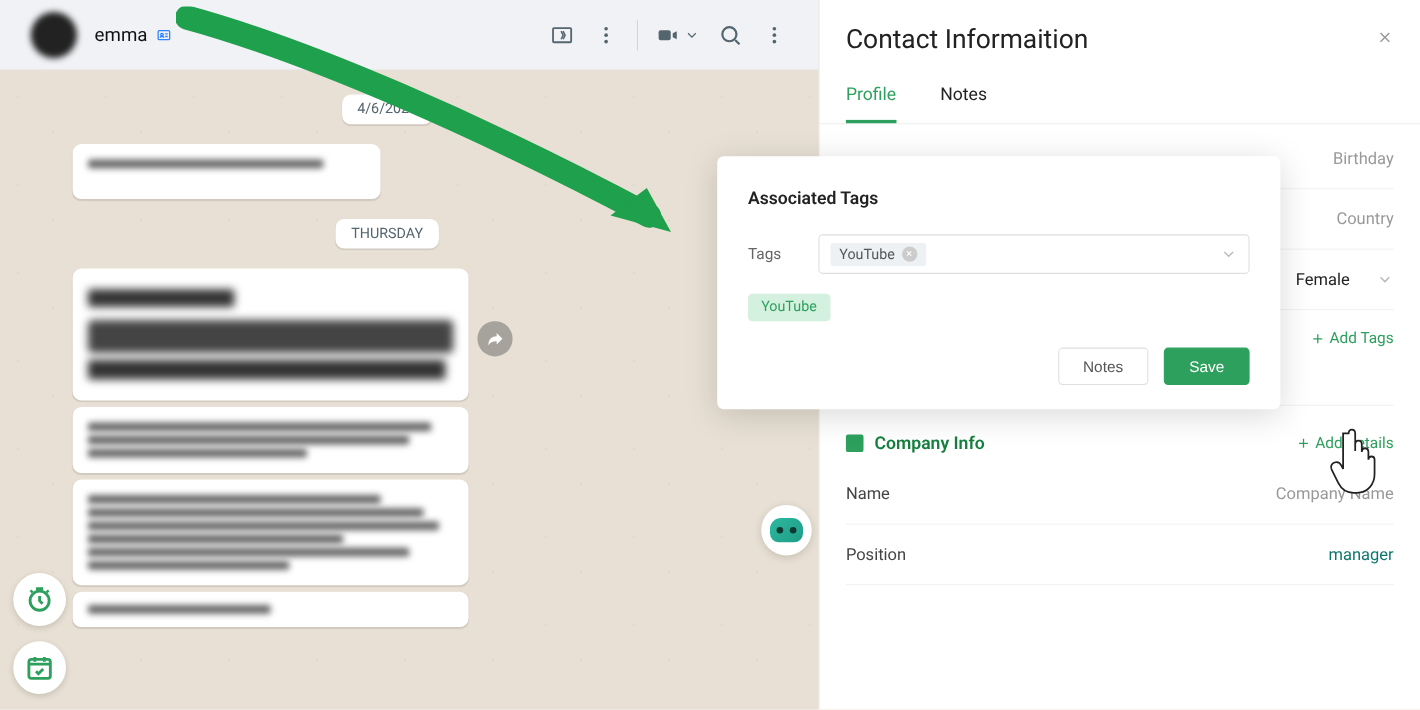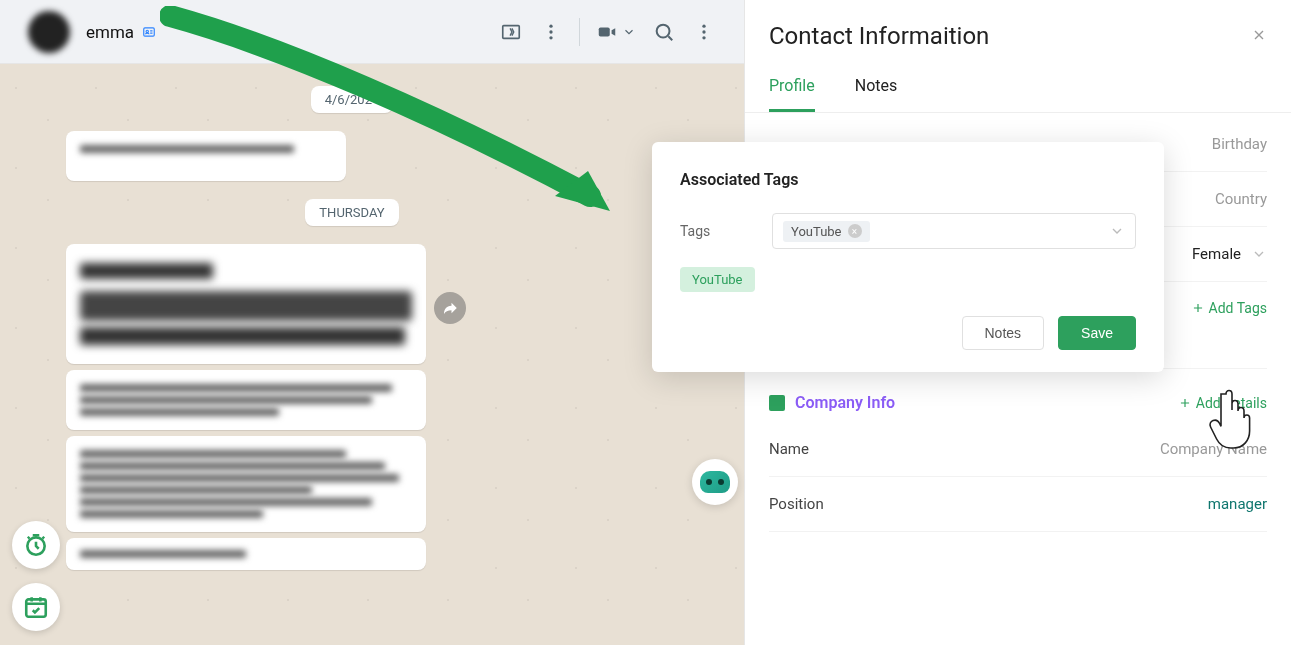--- a/index.html
+++ b/index.html
@@ -36,33 +36,33 @@
     .info-title { font-size: 24px; color: #222; font-weight: 400; }
     .close-btn { color: #999; font-size: 18px; cursor: pointer; }
     .tabs { display: flex; gap: 40px; padding: 0 24px; border-bottom: 1px solid #eee; }
     .tab { padding: 8px 0 14px 0; font-size: 16px; color: #222; cursor: pointer; border-bottom: 3px solid transparent; }
     .tab.active { color: #2da05d; border-bottom-color: #2da05d; }
     .info-rows { padding: 4px 24px 20px 24px; }
     .info-row { display: flex; justify-content: space-between; align-items: center; padding: 18px 0; font-size: 15px; border-bottom: 1px solid #f2f2f2; }
     .info-row-label { color: #444; }
     .info-row-value { color: #999; }
     .info-row-value.filled { color: #0f766e; padding-left: 41px; }
-    .select-value { display: flex; align-items: center; gap: 10px; color: #222; }
+    .select-value { display: flex; align-items: center; gap: 24px; color: #222; }
     .chevron-icon { color: #bbb; }
     .section-hdr { display: flex; justify-content: flex-end; align-items: center; padding: 18px 0 10px 0; }
     .section-hdr-full { justify-content: space-between; }
-    .section-title { display: flex; align-items: center; gap: 10px; font-size: 16px; font-weight: 600; color: #8b5cf6; }
+    .section-title { display: flex; align-items: center; gap: 10px; font-size: 16px; font-weight: 600; color: #15803d; }
     .section-title-icon { width: 16px; height: 16px; background: #2da05d; border-radius: 2px; }
     .add-link { color: #2da05d; font-size: 14px; display: flex; align-items: center; gap: 4px; cursor: pointer; }
     .tag-chip { display: inline-flex; align-items: center; gap: 8px; background: #d4f0de; color: #2da05d; padding: 6px 12px; border-radius: 4px; font-size: 14px; margin-bottom: 14px; }
     .tag-chip-x { color: #4bb57a; cursor: pointer; }
     .cursor-hand { position: absolute; right: 35px; top: 388px; z-index: 30; }
     .modal { position: absolute; left: 652px; top: 142px; width: 512px; background: #fff; border-radius: 6px; box-shadow: 0 6px 30px rgba(0,0,0,0.15); z-index: 50; padding: 28px 28px 22px 28px; }
     .modal-title { font-size: 16px; font-weight: 600; color: #222; margin-bottom: 24px; }
-    .modal-row { display: flex; align-items: center; gap: 44px; margin-bottom: 18px; }
+    .modal-row { display: flex; align-items: center; gap: 16px; margin-bottom: 18px; }
     .modal-label { font-size: 14px; color: #666; width: 48px; }
     .modal-select { flex: 1; border: 1px solid #e0e0e0; border-radius: 4px; padding: 5px 10px; display: flex; align-items: center; justify-content: space-between; min-height: 36px; }
     .select-tag { display: inline-flex; align-items: center; gap: 6px; background: #eef1f4; padding: 3px 8px; border-radius: 3px; font-size: 13px; color: #555; }
     .select-tag-x { color: #999; width: 14px; height: 14px; border-radius: 50%; background: #ccc; display: flex; align-items: center; justify-content: center; font-size: 10px; color: #fff; }
     .modal-chip { display: inline-flex; background: #d4f0de; color: #2da05d; padding: 5px 12px; border-radius: 4px; font-size: 13px; margin-bottom: 24px; }
     .modal-actions { display: flex; justify-content: flex-end; gap: 14px; }
     .btn { padding: 8px 22px; font-size: 14px; border-radius: 4px; cursor: pointer; border: 1px solid #e0e0e0; background: #fff; color: #555; }
     .btn-primary { background: #2da05d; color: #fff; border-color: #2da05d; }
     .arrow-svg { position: absolute; left: 160px; top: 6px; z-index: 40; pointer-events: none; }
   </style>

